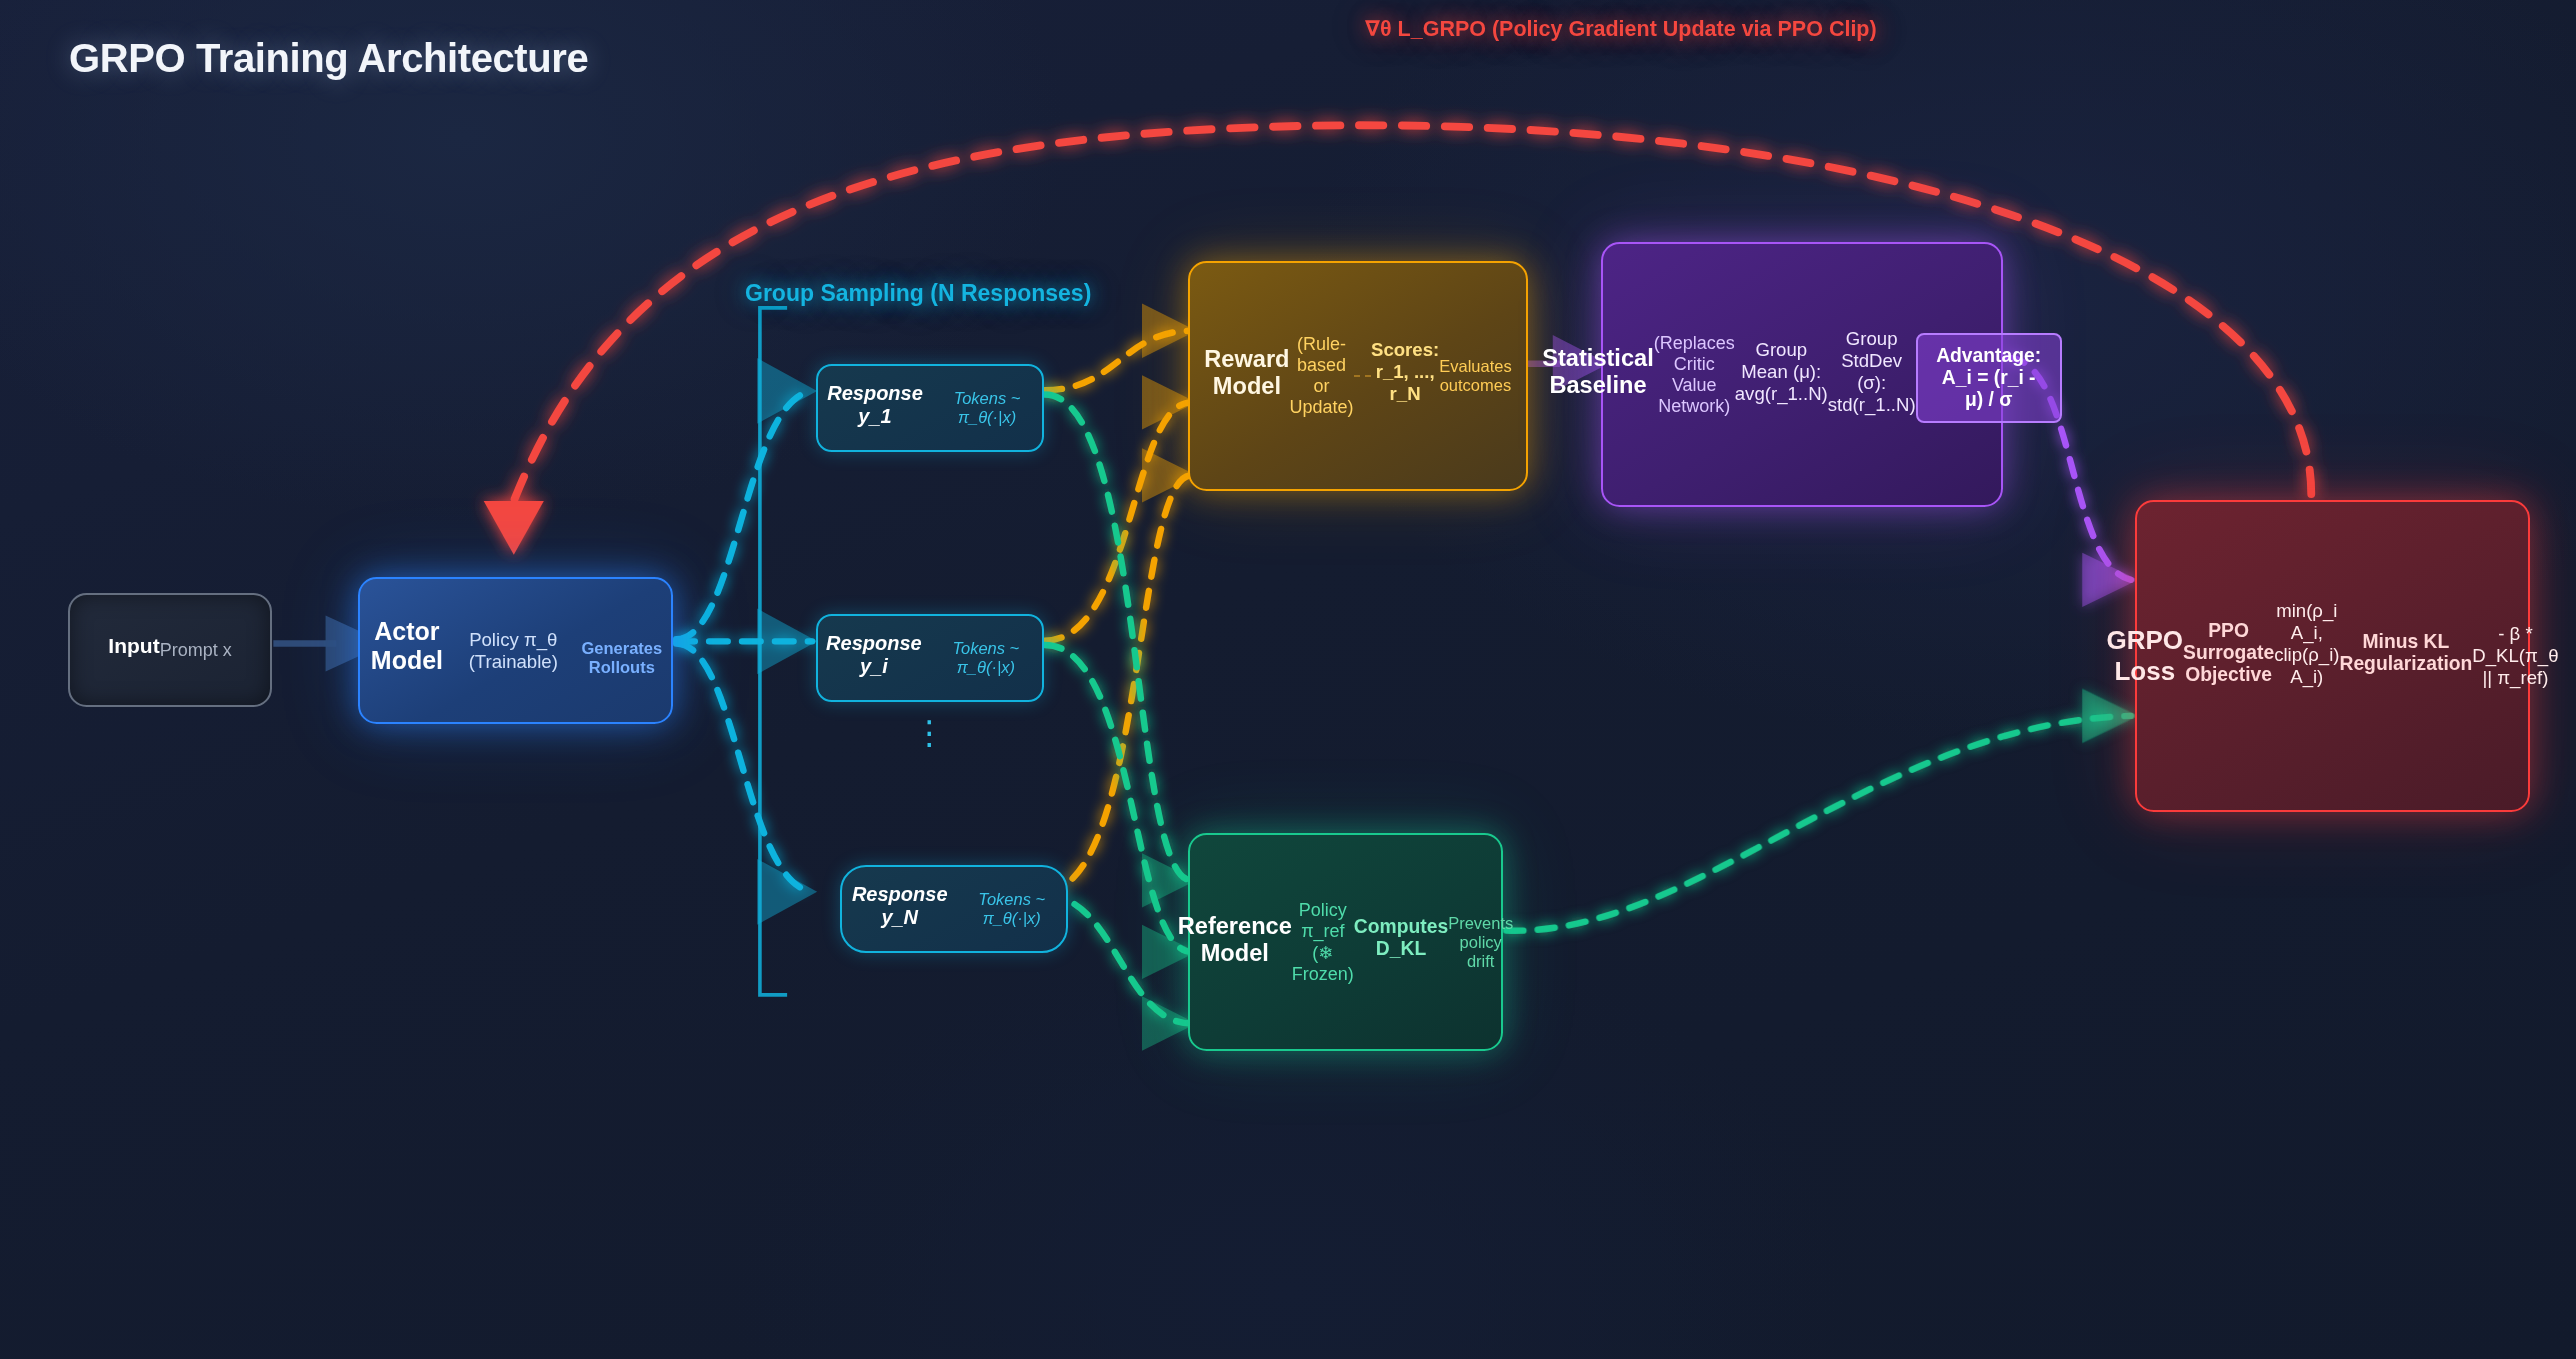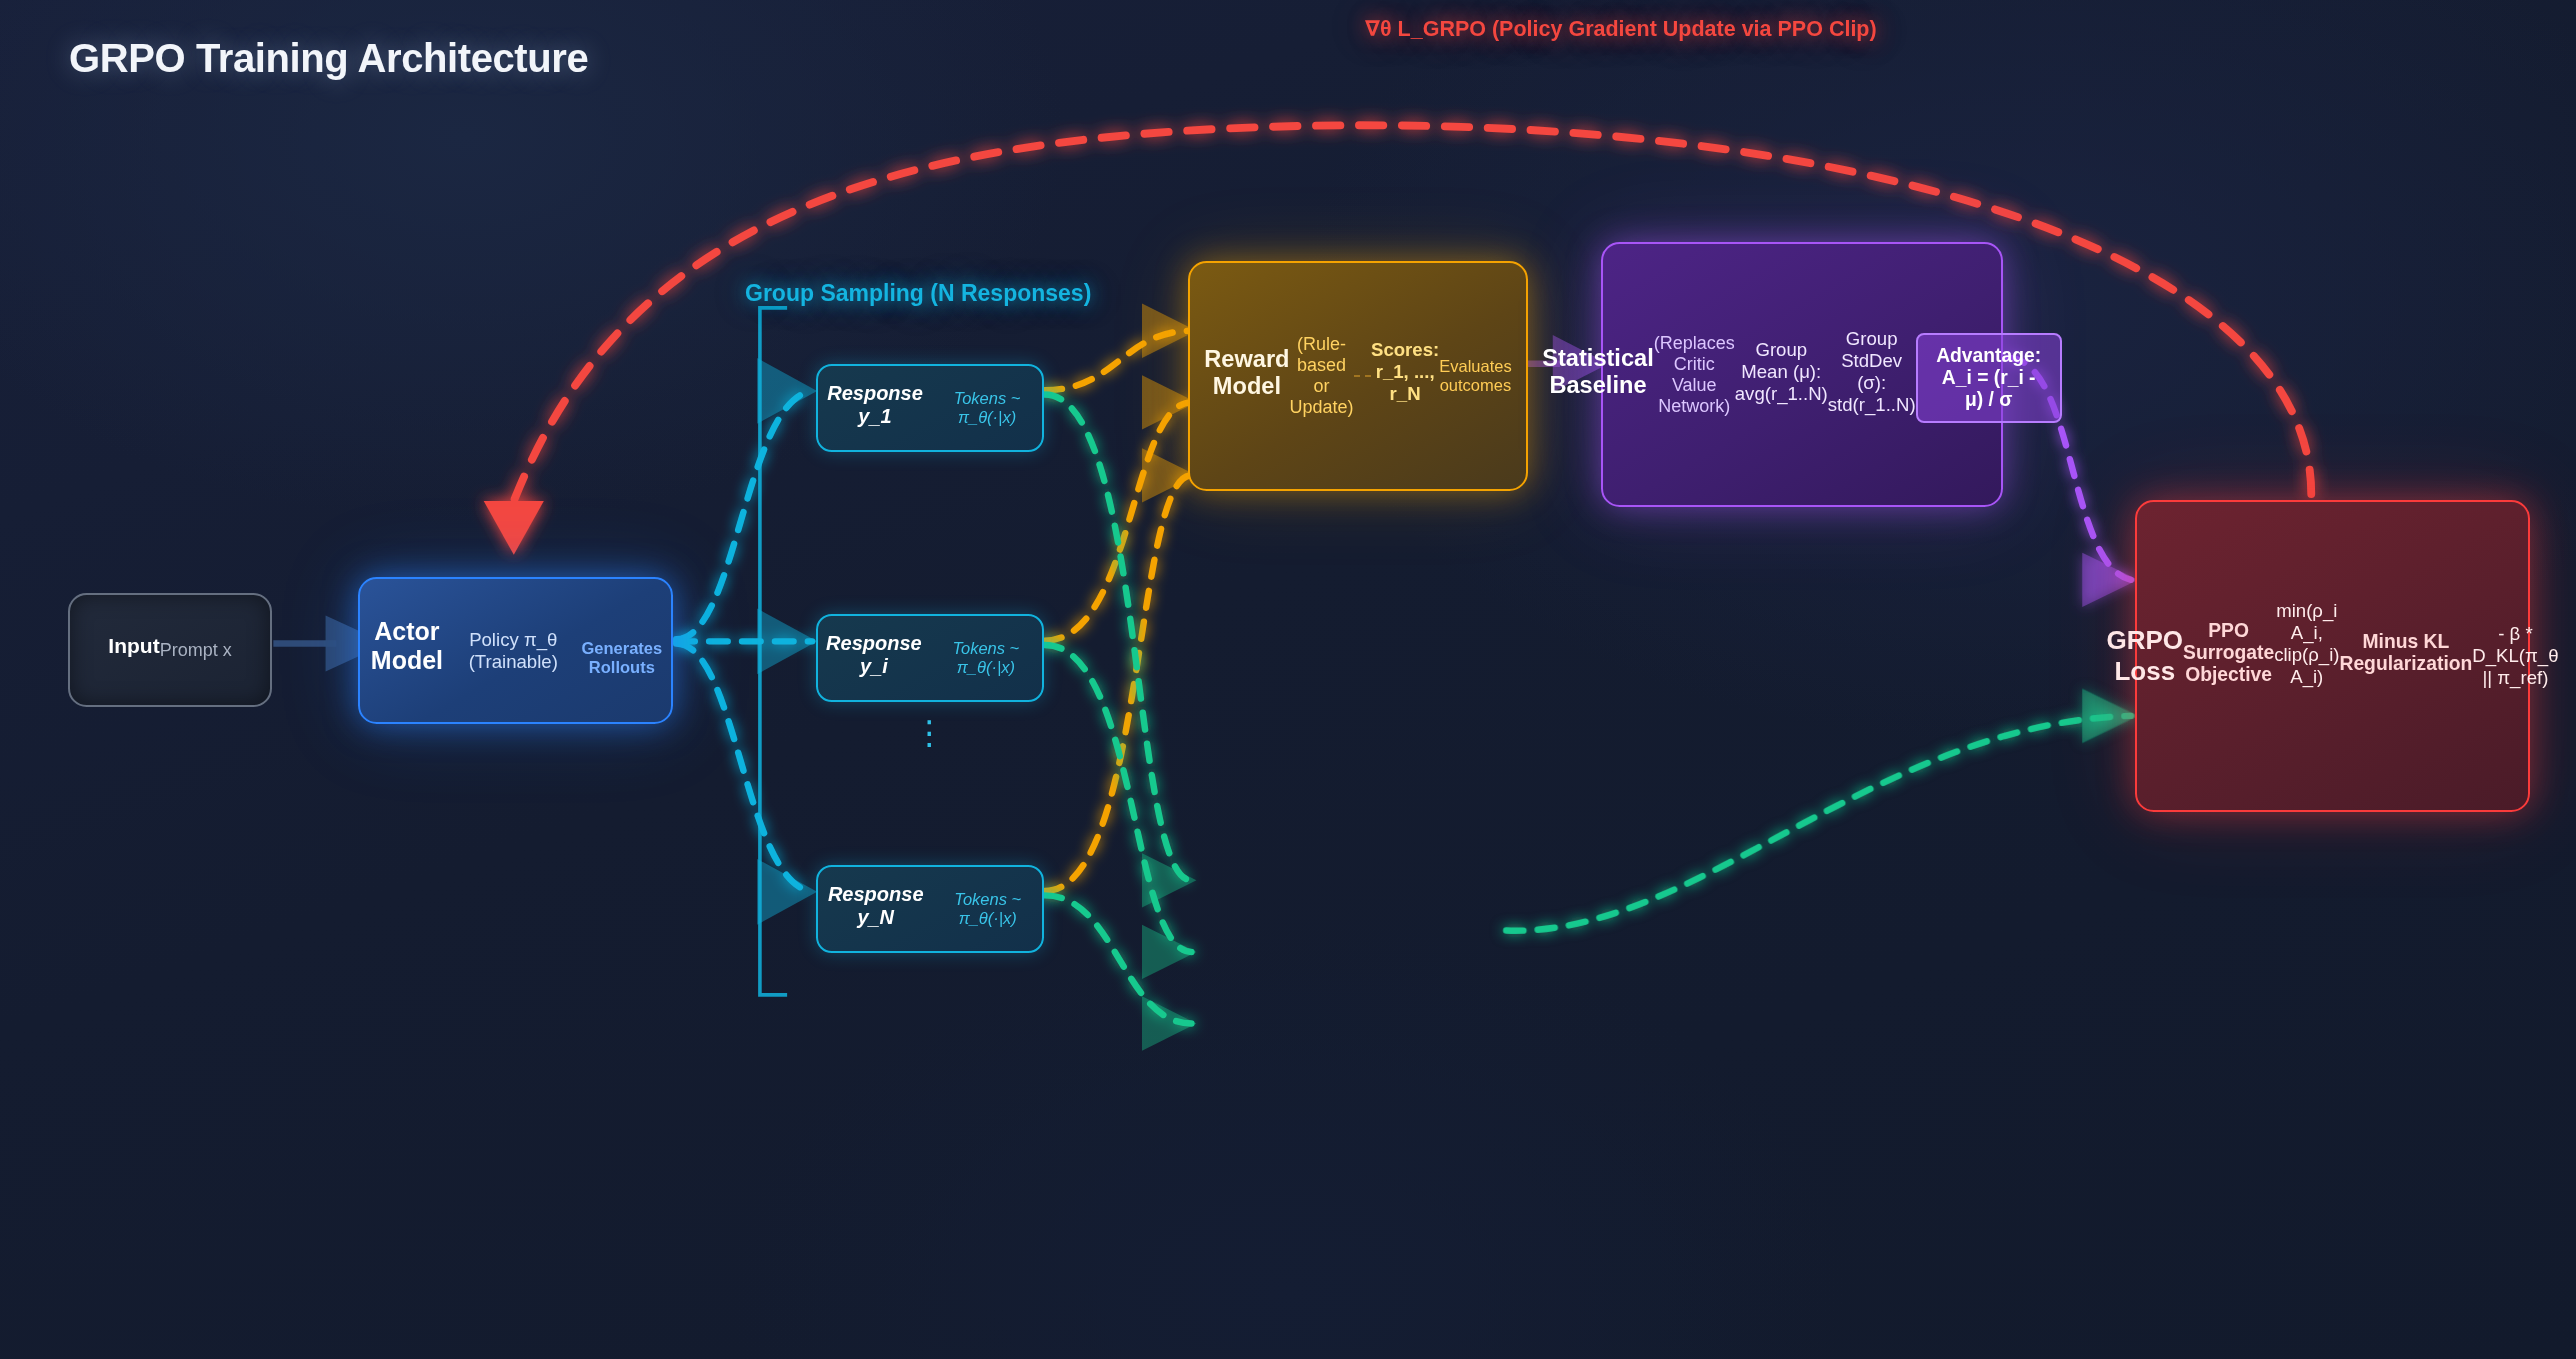--- a/index.html
+++ b/index.html
@@ -68,21 +68,21 @@
   .n-resp{
     width:228px;height:88px;border:2.1px solid #11b3de;border-radius:15.7px;
     background:linear-gradient(150deg,#16394e 0%,#12304a 100%);
     box-shadow:0 0 18.6px rgba(17,179,222,.30);
     font-style:italic;
   }
   .n-resp .t{font-size:20px;color:#ffffff;margin-bottom:5.7px;}
   .n-resp .s{font-size:16.5px;color:#39c4e8;}
   #r1{left:816px;top:352px;}
   #r2{left:816px;top:602px;}
-  #r3{left:816px;top:853px;}
+  #r3{left:840px;top:853px;border-radius:26px;}
   #dots{
     left:816px;top:716px;width:228px;text-align:center;
     font-size:33px;color:#2fc2e8;letter-spacing:1.4px;line-height:1;
   }
 
   
   #n-reward{
     left:1188px;top:249px;width:340px;height:230px;
     border:2.9px solid #f5a300;border-radius:18.6px;
     background:linear-gradient(150deg,#7b5a12 0%,#5e4516 55%,#4a3a1c 100%);
@@ -286,20 +286,27 @@
 
   <div class="node" id="n-base">
     <div class="t">Statistical Baseline</div>
     <div class="s">(Replaces Critic Value Network)</div>
     <div class="divider"></div>
     <div class="s5">Group Mean (μ): avg(r_1..N)</div>
     <div class="s5">Group StdDev (σ): std(r_1..N)</div>
     <div id="adv">Advantage: A_i = (r_i - μ) / σ</div>
   </div>
 
+  <div class="node" id="n-ref">
+    <div class="t">Reference Model</div>
+    <div class="s">Policy π_ref (❄ Frozen)</div>
+    <div class="divider"></div>
+    <div class="s3">Computes D_KL</div>
+    <div class="s4">Prevents policy drift</div>
+  </div>
 
   <div class="node" id="n-loss">
     <div class="t">GRPO Loss</div>
     <div class="hr"></div>
     <div class="s3">PPO Surrogate Objective</div>
     <div class="s4">min(ρ_i A_i, clip(ρ_i) A_i)</div>
     <div class="s3">Minus KL Regularization</div>
     <div class="s4 last">- β * D_KL(π_θ || π_ref)</div>
   </div>
 

